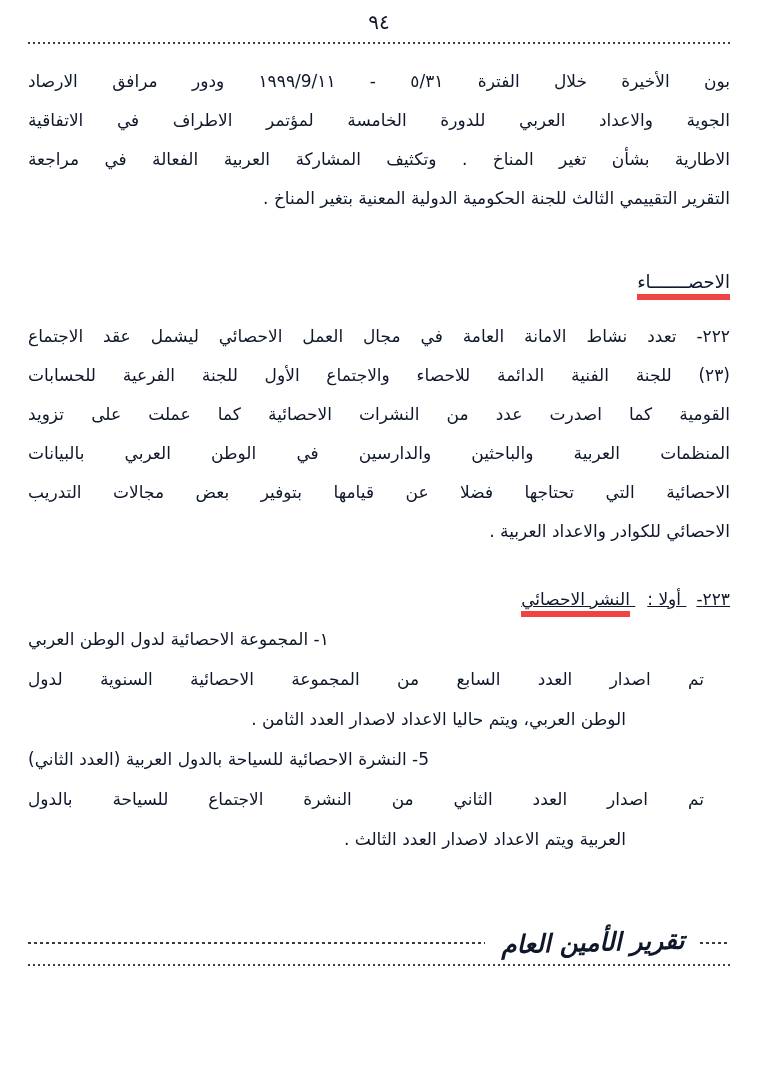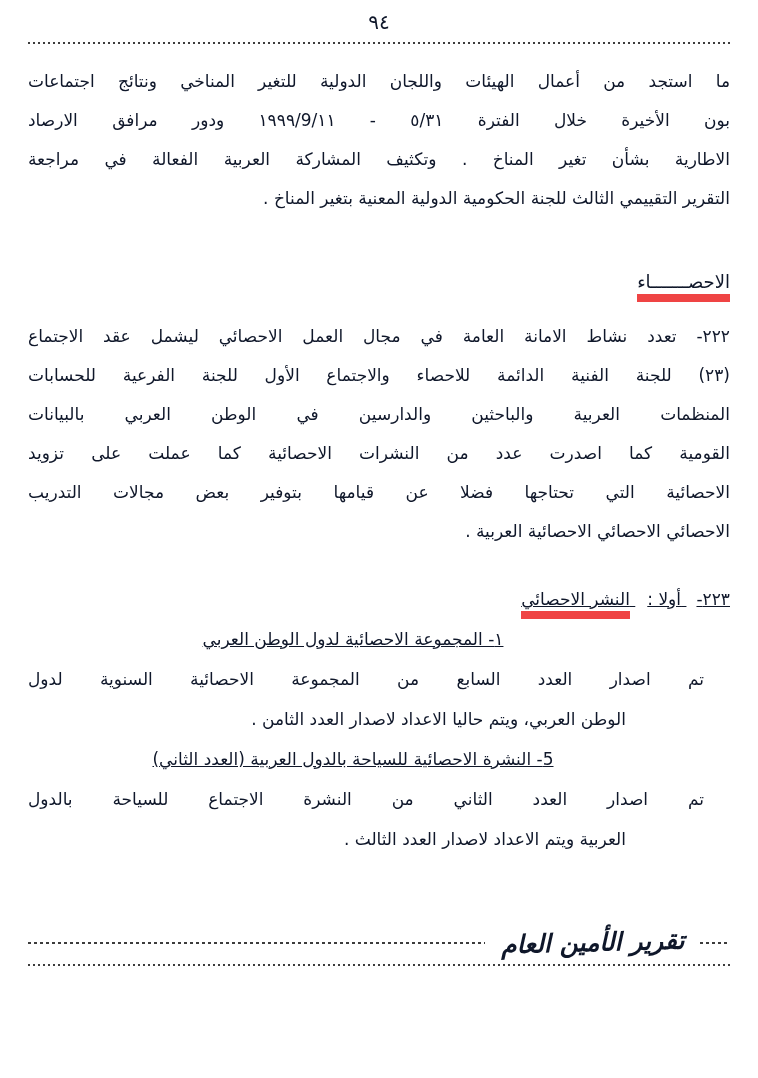--- a/index.html
+++ b/index.html
@@ -41,32 +41,32 @@
   .end { text-align: center; text-align-last: right; }
 
   .section-heading {
     margin-top: 44px;
     text-align: right;
     font-size: 18px;
     font-weight: normal;
     line-height: 39px;
   }
   .u {
-    border-bottom: 8px solid #ef4444;
+    border-bottom: 6px solid #ef4444;
     padding-bottom: 2px;
   }
 
   .p222 { margin-top: 16px; }
 
   .list-block { margin-top: 28px; line-height: 40px; }
   .line223 { text-align: right; text-decoration: underline; }
   .line223 .num { margin-left: 10px; }
   .line223 .lbl { margin-left: 12px; }
 
-  .item-heading { text-align: center; padding-right: 52px; text-decoration: underline; }
+  .item-heading { text-align: left; padding-right: 52px; }
   .sub { display: block; }
   .ind1 { padding-right: 26px; }
   .ind2 { padding-right: 104px; text-align: left; text-align-last: right; }
 
   .sig-row {
     position: absolute;
     top: 928px;
     right: 28px;
     left: 28px;
     direction: rtl;
@@ -104,37 +104,37 @@
 <body>
 
 <div class="page">
 
   <div class="page-number">٩٤</div>
   <div class="rule"></div>
 
   <main class="content" dir="rtl" lang="ar">
 
     <section class="para intro">
-      <span class="line jl">ما استجد من أعمال الهيئات واللجان الدولية للتغير المناخي ونتائج اجتماعات</span>
       <span class="line jl">بون الأخيرة خلال الفترة ٥/٣١ - ١٩٩٩/9/١١ ودور مرافق الارصاد</span>
+      <span class="line jl">الجوية والاعداد العربي للدورة الخامسة لمؤتمر الاطراف في الاتفاقية</span>
       <span class="line jl">الاطارية بشأن تغير المناخ . وتكثيف المشاركة العربية الفعالة في مراجعة</span>
       <span class="line end">التقرير التقييمي الثالث للجنة الحكومية الدولية المعنية بتغير المناخ .</span>
     </section>
 
     <h2 class="section-heading">
       <span class="u">الاحصـــــــاء</span>
     </h2>
 
     <section class="para p222">
       <span class="line jl">٢٢٢- تعدد نشاط الامانة العامة في مجال العمل الاحصائي ليشمل عقد الاجتماع</span>
       <span class="line jl">(٢٣) للجنة الفنية الدائمة للاحصاء والاجتماع الأول للجنة الفرعية للحسابات</span>
+      <span class="line jl">القومية كما اصدرت عدد من النشرات الاحصائية كما عملت على تزويد</span>
       <span class="line jl">المنظمات العربية والباحثين والدارسين في الوطن العربي بالبيانات</span>
-      <span class="line jl">القومية كما اصدرت عدد من النشرات الاحصائية كما عملت على تزويد</span>
       <span class="line jl">الاحصائية التي تحتاجها فضلا عن قيامها بتوفير بعض مجالات التدريب</span>
-      <span class="line end">الاحصائي الاحصائي الاحصائية العربية .</span>
+      <span class="line end">الاحصائي للكوادر والاعداد العربية .</span>
     </section>
 
     <section class="list-block">
 
       <div class="line223">
         <span class="num">٢٢٣-</span>
         <span class="lbl">أولا :</span>
         <span class="u">النشر الاحصائي</span>
       </div>
 

